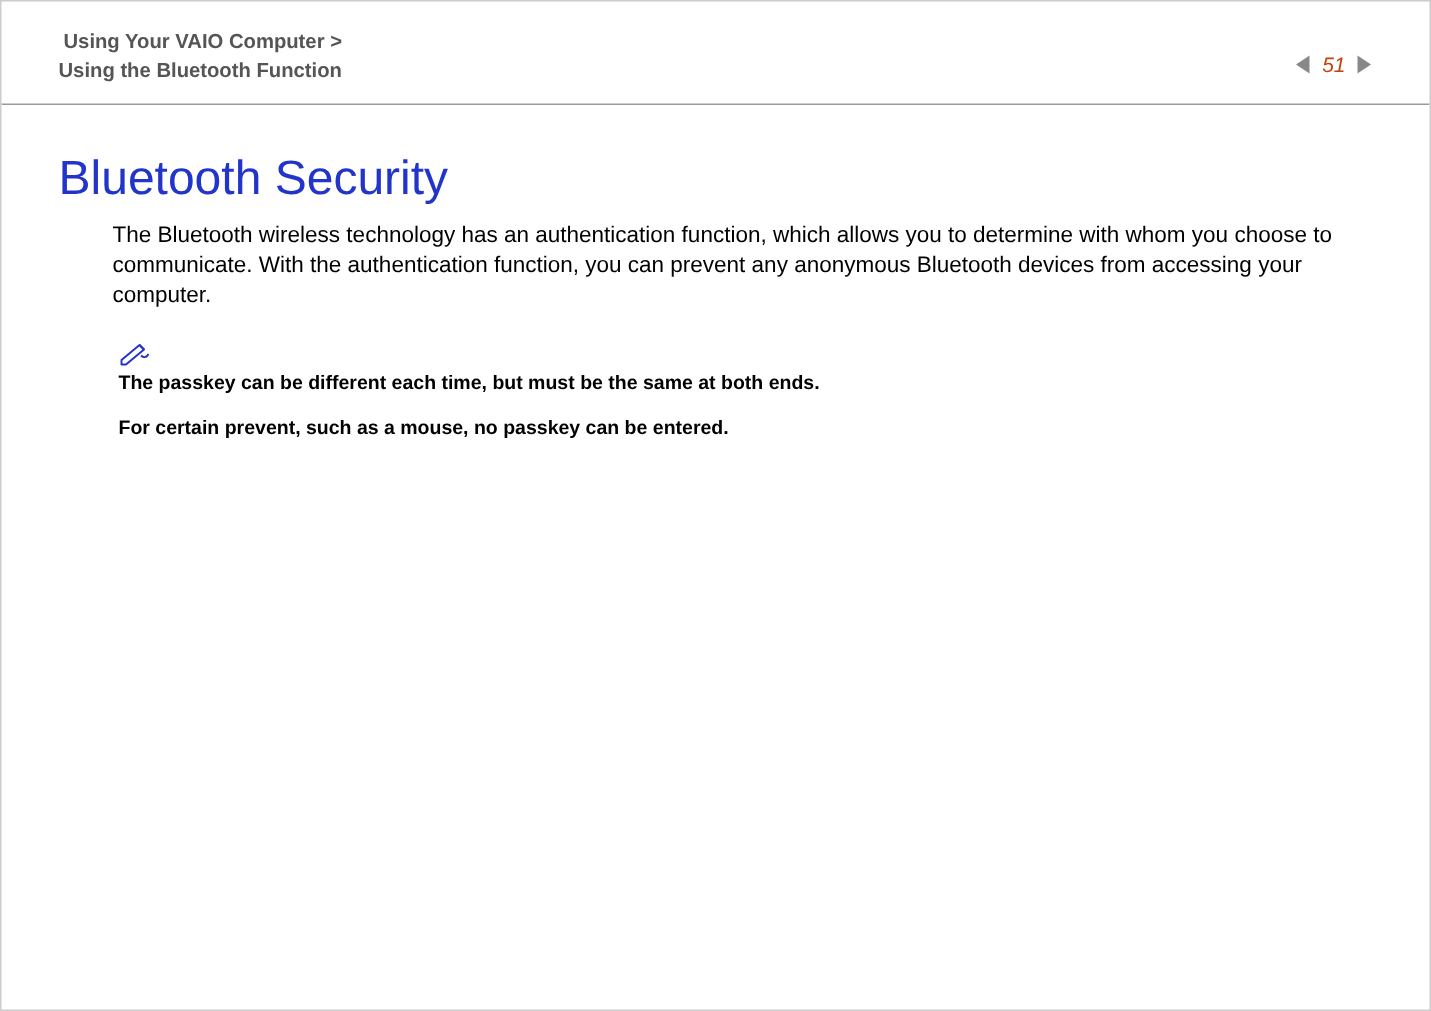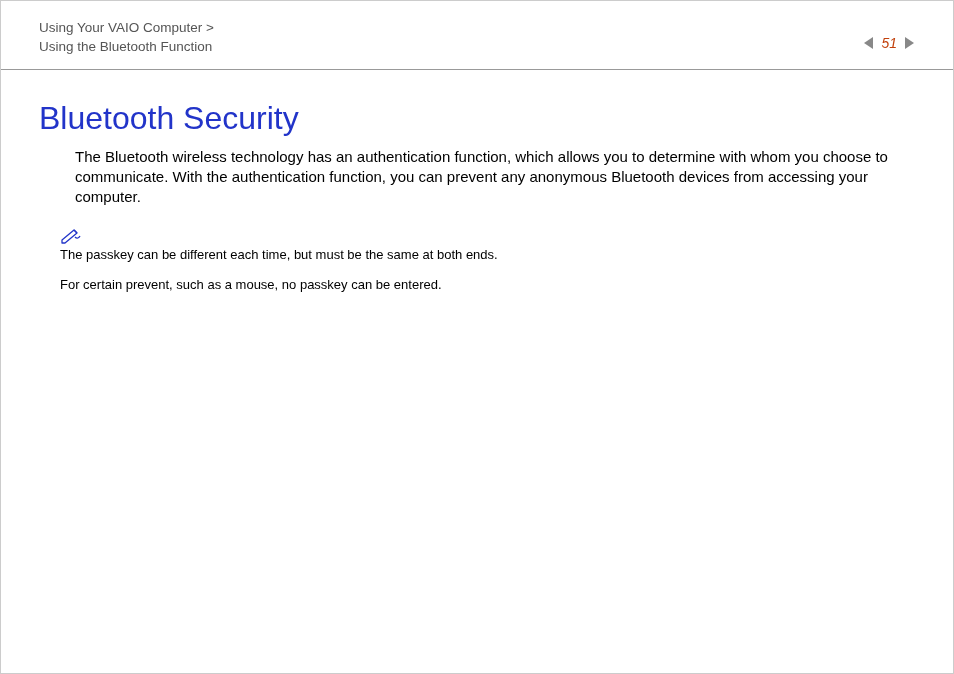--- a/index.html
+++ b/index.html
@@ -17,24 +17,25 @@
       border: 1px solid #ccc;
     }
     .header {
       padding: 18px 38px 12px 38px;
       border-bottom: 1px solid #999;
       display: flex;
       justify-content: space-between;
       align-items: flex-start;
     }
     .breadcrumb {
-      font-weight: normal;
+      font-weight: bold;
       font-size: 13.5px;
       color: #555;
       line-height: 1.4;
+      text-align: right;
     }
     .page-nav {
       display: flex;
       align-items: center;
       gap: 6px;
       padding-top: 16px;
     }
     .nav-arrow {
       display: flex;
       align-items: center;
@@ -60,22 +61,23 @@
       margin-bottom: 10px;
     }
     .body-para {
       font-size: 15px;
       line-height: 1.35;
       color: #000;
       margin-bottom: 14px;
       margin-left: 36px;
     }
     .note-block {
-      margin-left: 21px;
+      margin-left: 40px;
       margin-top: 20px;
+      font-weight: bold;
     }
     .note-icon {
       margin-bottom: 2px;
     }
     .note-icon svg {
       display: block;
     }
     .note-text {
       font-size: 13px;
       line-height: 1.4;

